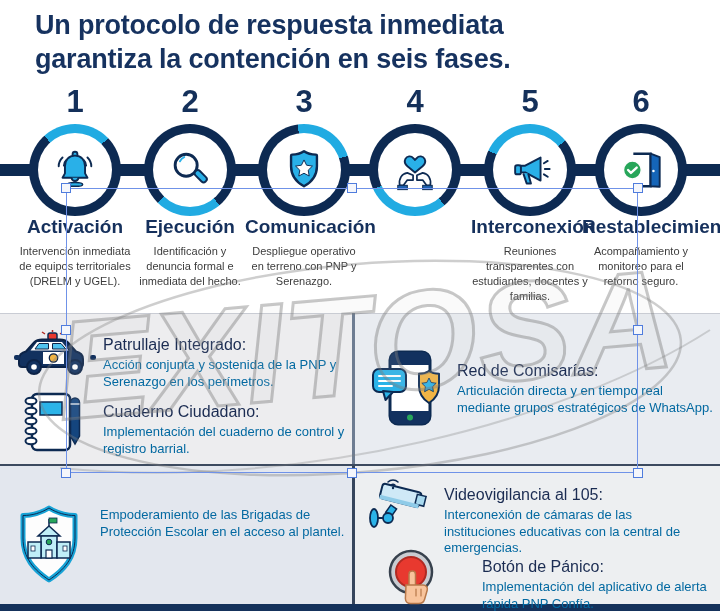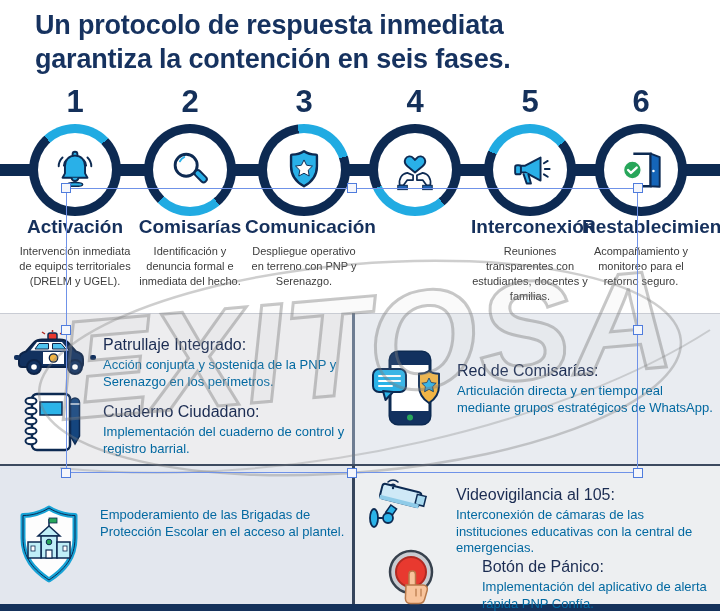--- a/index.html
+++ b/index.html
@@ -90,21 +90,21 @@
 
   <div class="phase" style="left:131px">
     <div class="phase-num">2</div>
     <div class="ring r2">
       <svg width="46" height="46" viewBox="0 0 48 48">
         <circle cx="20" cy="19" r="11.5" fill="#fdfdfd" stroke="#0d2a52" stroke-width="3"></circle>
         <path d="M13.5 15a8 8 0 014.5-4.5" stroke="#29b0e8" stroke-width="2" fill="none" stroke-linecap="round"></path>
         <rect x="28" y="27" width="15" height="6.5" rx="3" transform="rotate(45 35 30)" fill="#29b0e8" stroke="#0d2a52" stroke-width="2"></rect>
       </svg>
     </div>
-    <div class="phase-name">Comisarías</div>
+    <div class="phase-name">Ejecución</div>
     <div class="phase-desc">Identificación y denuncia formal e inmediata del hecho.</div>
   </div>
 
   <div class="phase" style="left:245px">
     <div class="phase-num">3</div>
     <div class="ring r3">
       <svg width="46" height="46" viewBox="0 0 48 48">
         <path d="M24 4.5c3.5 2.5 8 3.5 12.5 3.5.5 0 1 .5 1 1V20c0 10-5.5 16.5-13.5 21C16 36.5 10.5 30 10.5 20V9c0-.5.5-1 1-1C16 8 20.5 7 24 4.5z" fill="#29b0e8" stroke="#0d2a52" stroke-width="2.5" stroke-linejoin="round"></path>
         <path d="M24 13.5l2.7 5.5 6.1.9-4.4 4.3 1 6.1-5.4-2.9-5.4 2.9 1-6.1-4.4-4.3 6.1-.9z" fill="#fdfdfd" stroke="#0d2a52" stroke-width="1"></path>
       </svg>
@@ -251,21 +251,21 @@
         <rect x="14" y="24" width="40" height="4" fill="#8fcbe8"></rect>
       </g>
       <path d="M22 6a7 7 0 0110 0M25 9a3.5 3.5 0 014 0" stroke="#0c2a52" stroke-width="1.5" fill="none" stroke-linecap="round"></path>
       <circle cx="27" cy="12" r="1.2" fill="#0c2a52"></circle>
       <rect x="22" y="30" width="7" height="9" fill="#2bb3e8" stroke="#0c2a52" stroke-width="1.5" transform="rotate(35 25 34)"></rect>
       <circle cx="22" cy="42" r="5" fill="#2bb3e8" stroke="#0c2a52" stroke-width="1.8"></circle>
       <path d="M17 42H10" stroke="#0c2a52" stroke-width="2"></path>
       <ellipse cx="8" cy="42" rx="4" ry="9" fill="#2bb3e8" stroke="#0c2a52" stroke-width="1.8"></ellipse>
     </svg>
   </div>
-  <div class="card-text" style="left:456px;top:476px;width:260px">
+  <div class="card-text" style="left:444px;top:476px;width:260px">
     <div class="card-title">Videovigilancia al 105:</div>
     <div class="card-body">Interconexión de cámaras de las instituciones educativas con la central de emergencias.</div>
   </div>
 
   <div class="card-icon" style="left:383px;top:547px">
     <svg width="58" height="62" viewBox="0 0 58 62">
       <circle cx="28" cy="25" r="21" fill="#c9ccd1" stroke="#37414d" stroke-width="2.5"></circle>
       <circle cx="28" cy="25" r="15" fill="#e8392f" stroke="#b02a22" stroke-width="2"></circle>
       <rect x="26" y="24" width="6.5" height="18" rx="3.2" fill="#f8c49c" stroke="#b7784a" stroke-width="1.5"></rect>
       <path d="M23 38h17c3 0 5 2.2 4.2 5.2l-2.6 9c-.8 2.8-3 4.3-6 4.3h-8c-3 0-5.2-2-5.2-5z" fill="#f8c49c" stroke="#b7784a" stroke-width="1.5"></path>

